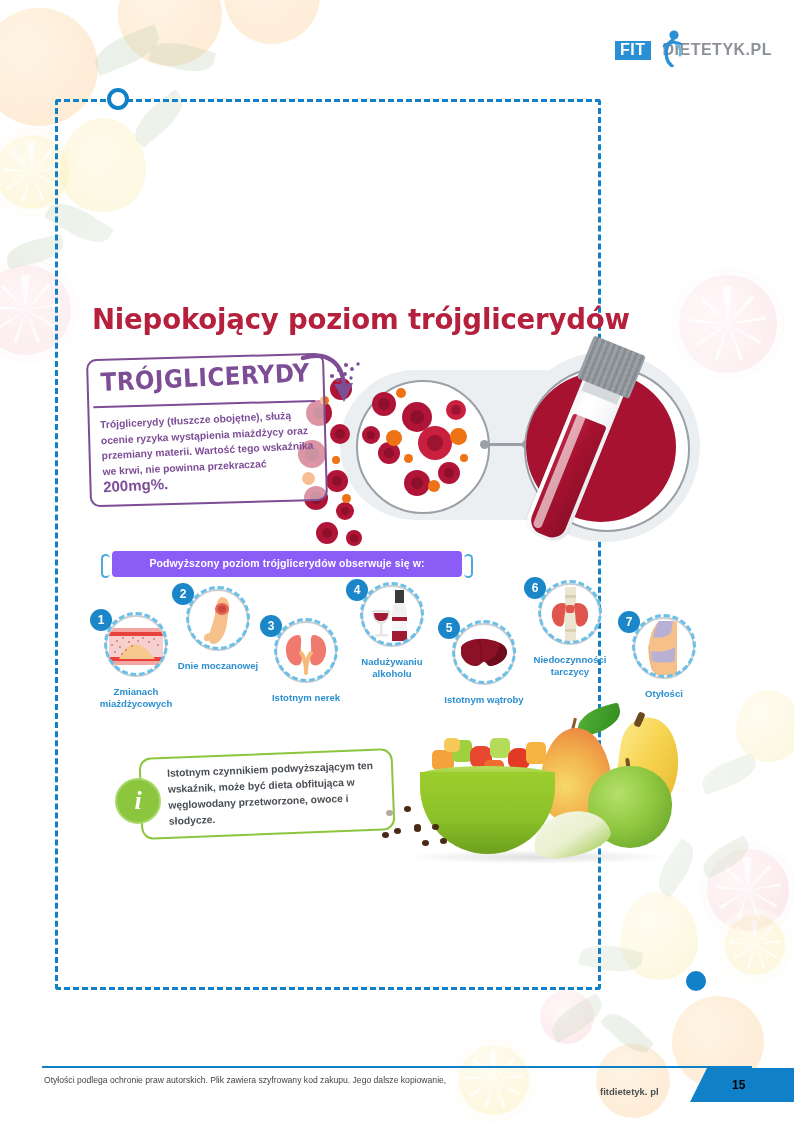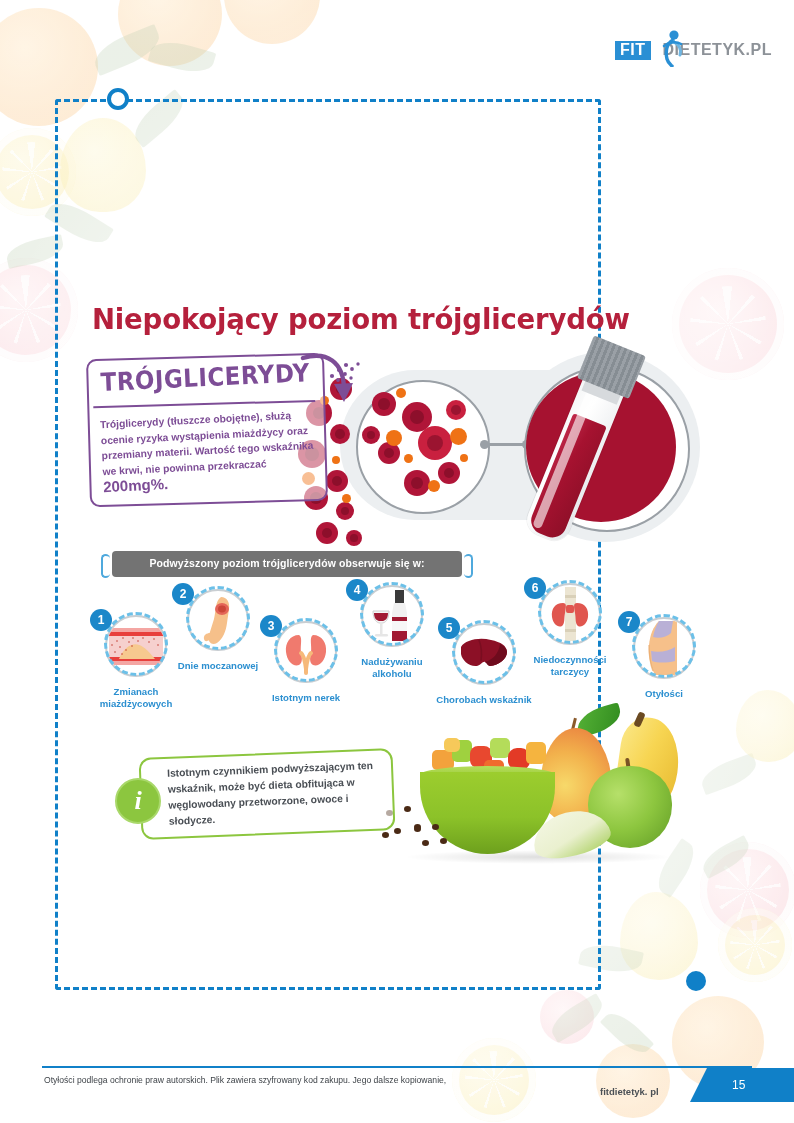--- a/index.html
+++ b/index.html
@@ -182,21 +182,21 @@
     background:repeating-linear-gradient(90deg,#9aa0a6 0 3px,#868d93 3px 6px);
     border-radius:3px;
   }
   .tube-neck{
     position:absolute;left:9px;top:40px;width:38px;height:16px;background:#d7dadd;
   }
 
   
   .subbanner{
     position:absolute;left:112px;top:551px;width:350px;height:26px;
-    background:#737373;border-radius:4px;
+    background:#8b5cf6;border-radius:4px;
   }
   .subbanner::before,.subbanner::after{
     content:"";position:absolute;top:3px;width:7px;height:20px;
     border:2px solid #4fa9dd;border-radius:6px;
   }
   .subbanner::before{left:-11px;border-right:none;}
   .subbanner::after{right:-11px;border-left:none;}
   .subbanner span{
     position:absolute;left:0;right:0;top:6px;text-align:center;
     color:#ffffff;font-size:10.5px;font-weight:bold;letter-spacing:.1px;
@@ -304,21 +304,21 @@
     font-family:"Liberation Sans",sans-serif;
   }
   .footer-site{
     position:absolute;left:600px;top:1086px;font-size:9.5px;color:#4b5055;font-weight:bold;
   }
   .footer-tab{
     position:absolute;left:690px;top:1068px;width:104px;height:34px;
     background:#1080c8;clip-path:polygon(17px 0,100% 0,100% 100%,0 100%);
   }
   .footer-page{
-    position:absolute;left:42px;top:10px;color:#ffffff;font-size:12px;font-weight:normal;
+    position:absolute;left:42px;top:10px;color:#000000;font-size:12px;font-weight:bold;
   }
 </style>
 </head>
 <body>
 
 <div class="page">
 
   <div class="bg">
     <div class="fruit orange-c" style="left:-20px;top:8px;width:118px;height:118px;"></div>
     <div class="fruit orange-c" style="left:118px;top:-38px;width:104px;height:104px;"></div>
@@ -530,21 +530,21 @@
     <div class="item" style="left:348px;top:28px;">
       <div class="item-circle">
         <svg width="54" height="54" viewBox="0 0 54 54">
           <path d="M4 20 C8 13, 22 10, 34 13 C44 15, 50 19, 50 25 C50 32, 42 38, 33 39 C31 39, 30 36, 28 35 C26 34, 24 38, 20 39 C12 40, 5 33, 4 27 Z" fill="#8c1026"></path>
           <path d="M28 35 C30 36, 31 39, 33 39 C42 38, 50 32, 50 25 C50 22, 47 19, 43 17 C42 26, 36 33, 28 35Z" fill="#6e0b1d"></path>
           <path d="M22 13 C24 18, 25 26, 24 34" stroke="#6e0b1d" stroke-width="1.6" fill="none" opacity=".6"></path>
         </svg>
       </div>
       <div class="item-dash"></div>
       <div class="badge">5</div>
-      <div class="item-label">Chorobach wskaźnik</div>
+      <div class="item-label">Istotnym wątroby</div>
     </div>
 
     <div class="item" style="left:434px;top:-12px;">
       <div class="item-circle">
         <svg width="54" height="54" viewBox="0 0 54 54">
           <rect x="22" y="0" width="11" height="54" fill="#ece5d2"></rect>
           <rect x="22" y="8" width="11" height="3" fill="#d9d0b8"></rect>
           <rect x="22" y="42" width="11" height="3" fill="#d9d0b8"></rect>
           <path d="M20 16 C12 16, 8 22, 9 30 C10 37, 15 41, 19 39 C22 37, 21 31, 22 26 C23 20, 24 16, 20 16Z" fill="#e0564f"></path>
           <path d="M34 16 C42 16, 46 22, 45 30 C44 37, 39 41, 35 39 C32 37, 33 31, 32 26 C31 20, 30 16, 34 16Z" fill="#e0564f"></path>

